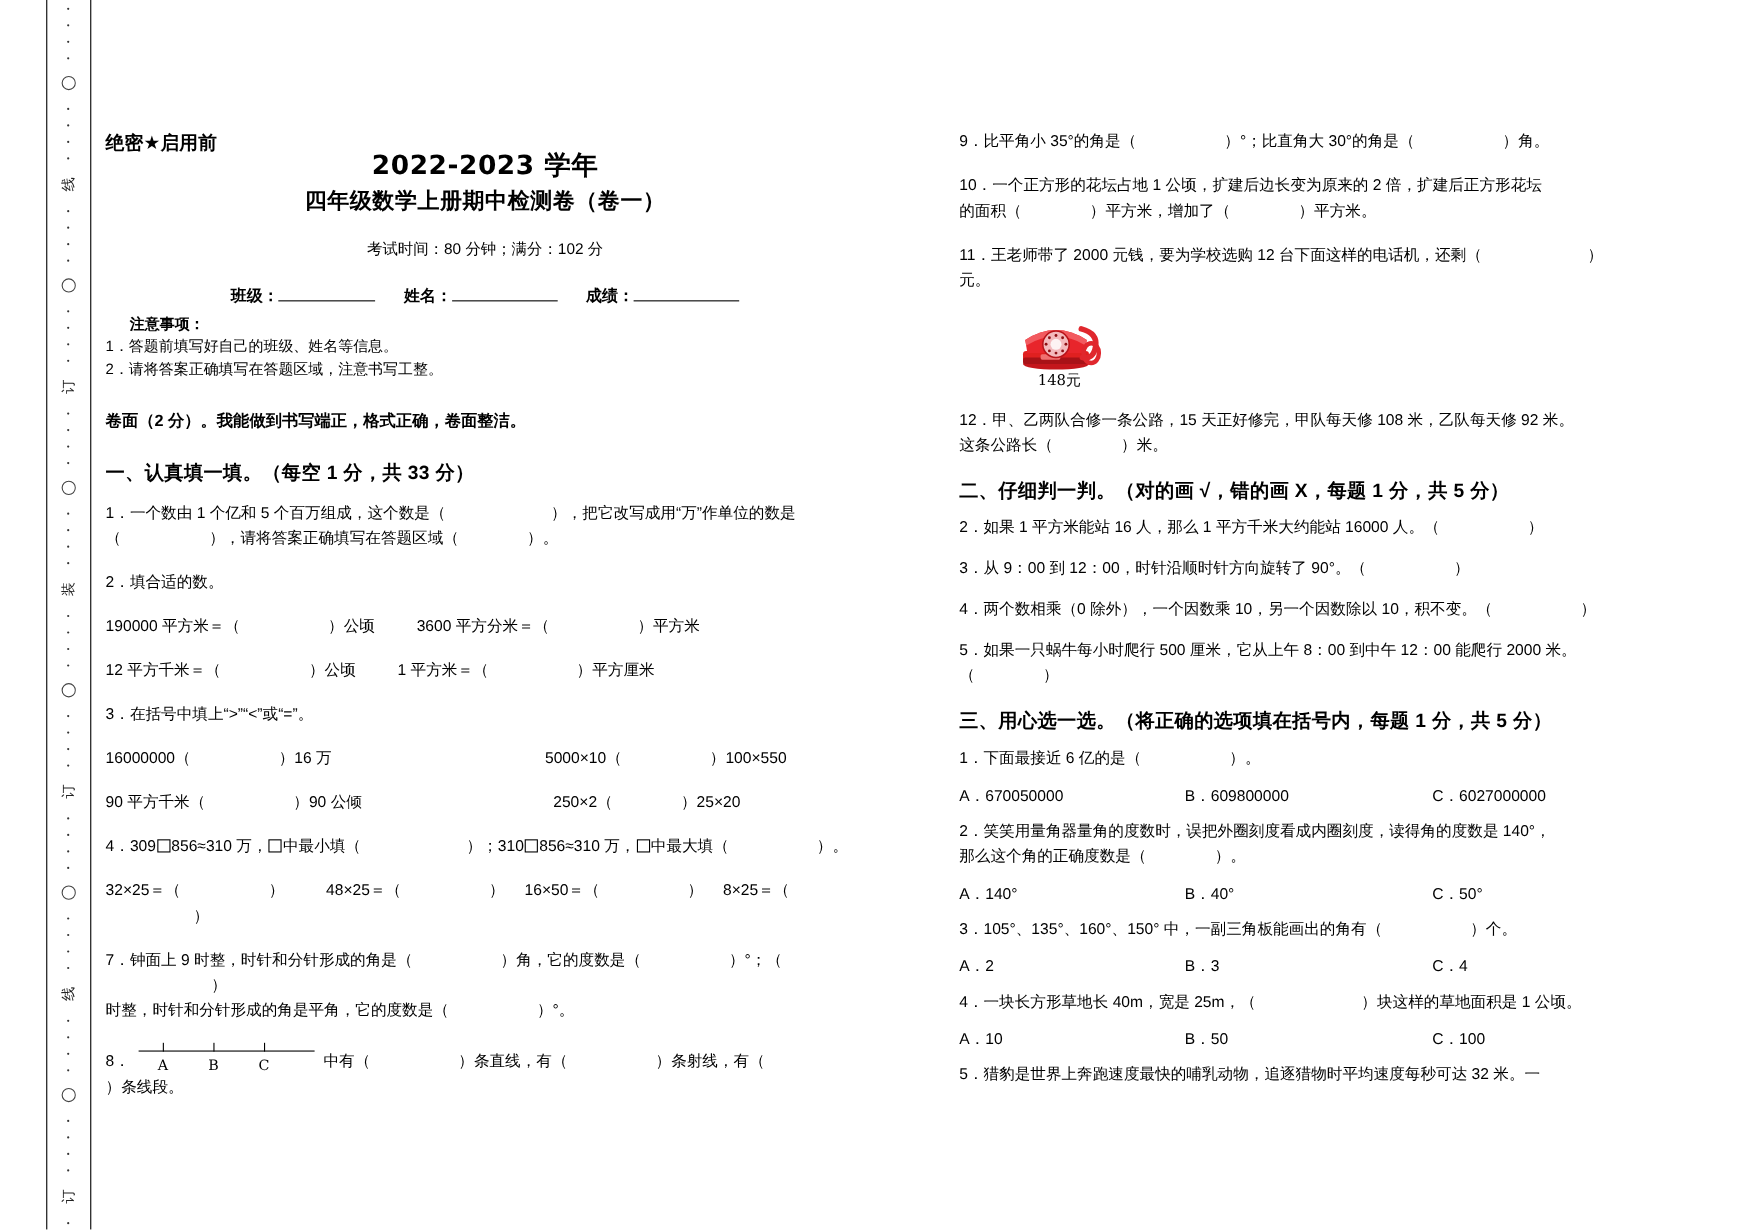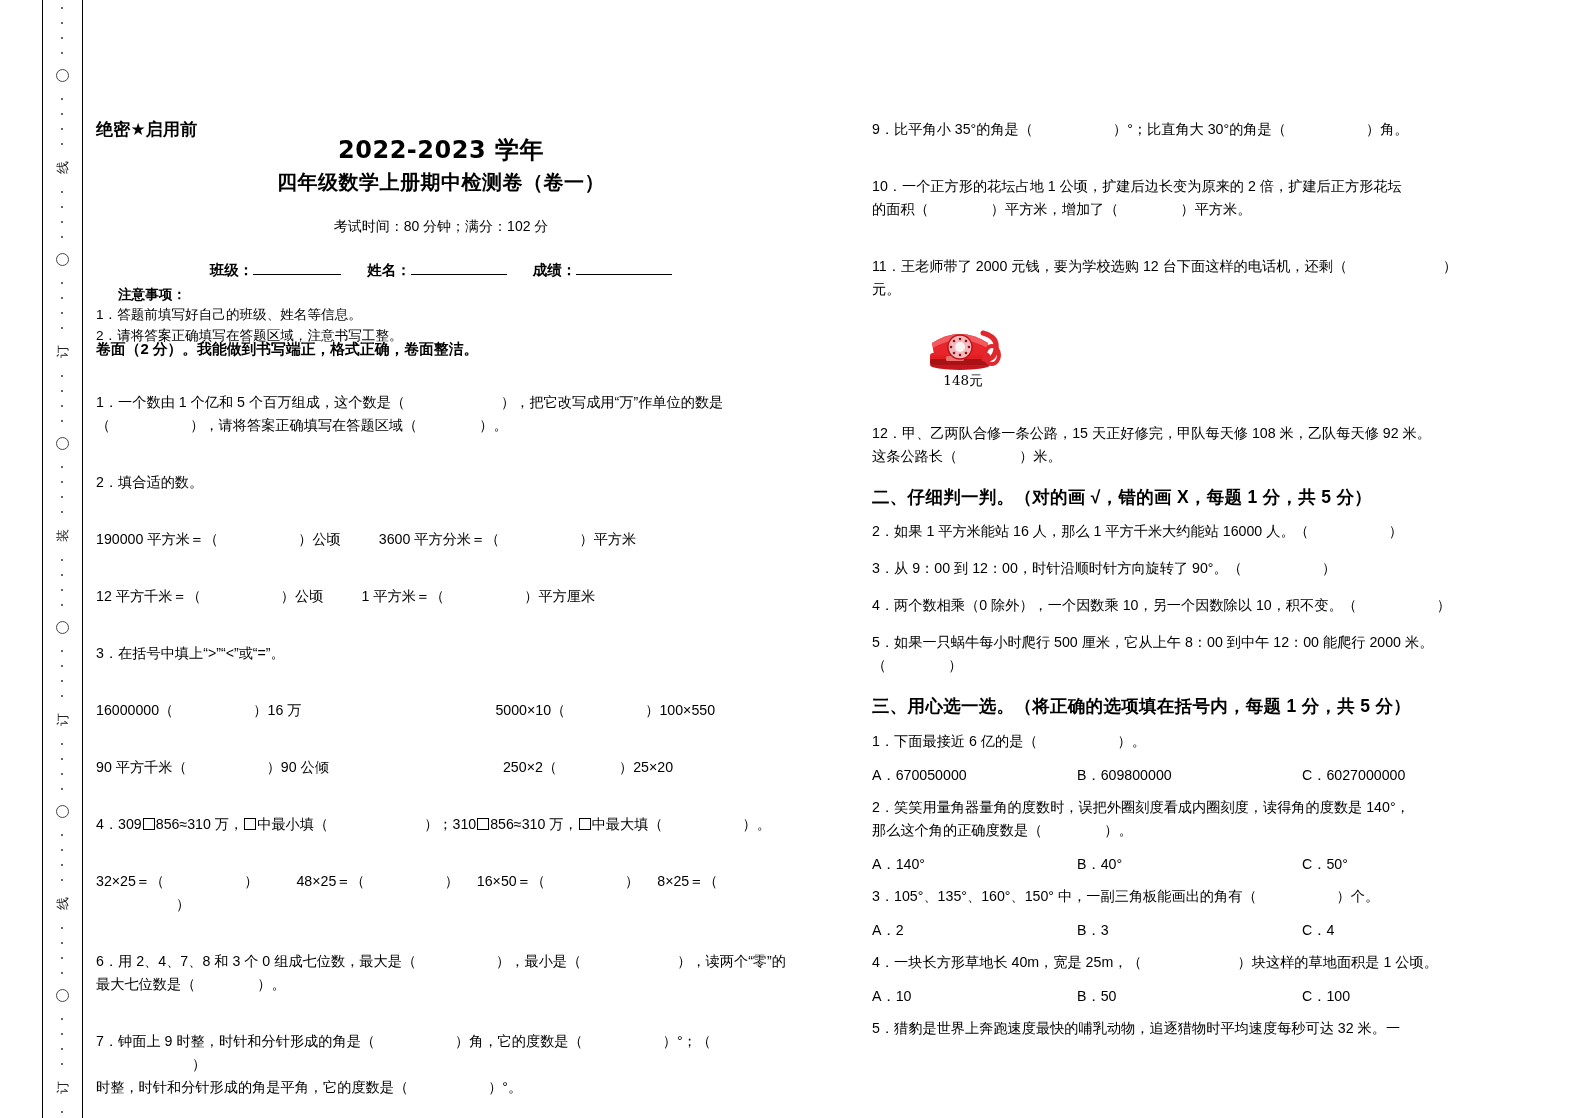--- a/index.html
+++ b/index.html
@@ -124,20 +124,21 @@
     margin-left: 22px;
     font-size: 13.6px;
     font-weight: bold;
   }
   .notice-item {
     margin-top: 7px;
     font-size: 13.6px;
   }
 
   .juanmian {
+    margin-top: 34px;
     font-size: 14.8px;
     font-weight: bold;
   }
 
   .sec-head {
     font-size: 17.5px;
     font-weight: bold;
     margin-top: 30px;
     margin-bottom: 4px;
     letter-spacing: .3px;
@@ -145,21 +146,21 @@
   .sec-head-r {
     font-size: 17.5px;
     font-weight: bold;
     margin-top: 21px;
     margin-bottom: 4px;
     letter-spacing: .3px;
   }
 
   .q {
     font-size: 14.2px;
-    margin-top: 34px;
+    margin-top: 17px;
     line-height: 1.62;
   }
   .q-tight { margin-top: 14px; }
 
   .opts {
     font-size: 14.2px;
     margin-top: 15px;
     display: flex;
   }
   .opts > span { display: inline-block; }
@@ -314,20 +315,21 @@
     <div class="idline">
       <span>班级：</span><span class="fld w1"></span><span class="gapx"></span><span>姓名：</span><span class="fld w2"></span><span class="gapx"></span><span>成绩：</span><span class="fld w3"></span>
     </div>
 
     <div class="notice-head">注意事项：</div>
     <div class="notice-item">1．答题前填写好自己的班级、姓名等信息。</div>
     <div class="notice-item">2．请将答案正确填写在答题区域，注意书写工整。</div>
 
     <div class="juanmian">卷面（2 分）。我能做到书写端正，格式正确，卷面整洁。</div>
 
+    <div class="sec-head">一、认真填一填。（每空 1 分，共 33 分）</div>
 
     <div class="q">
       <span>1．一个数由 1 个亿和 5 个百万组成，这个数是（</span><span class="blank-inline bl-xl"></span><span>），把它改写成用“万”作单位的数是</span><br>
       <span>（</span><span class="blank-inline bl-l"></span><span>），请将答案正确填写在答题区域（</span><span class="blank-inline bl-m"></span><span>）。</span>
     </div>
 
     <div class="q">2．填合适的数。</div>
 
     <div class="q">
       <span>190000 平方米＝（</span><span class="blank-inline bl-l"></span><span>）公顷</span><span class="sp-m"></span><span>3600 平方分米＝（</span><span class="blank-inline bl-l"></span><span>）平方米</span>
@@ -349,24 +351,20 @@
 
     <div class="q">
       <span>4．309</span><span class="sqbox"></span><span>856≈310 万，</span><span class="sqbox"></span><span>中最小填（</span><span class="blank-inline bl-xl"></span><span>）；310</span><span class="sqbox"></span><span>856≈310 万，</span><span class="sqbox"></span><span>中最大填（</span><span class="blank-inline bl-l"></span><span>）。</span>
     </div>
 
 
     <div class="q">
       <span>32×25＝（</span><span class="blank-inline bl-l"></span><span>）</span><span class="sp-m"></span><span>48×25＝（</span><span class="blank-inline bl-l"></span><span>）</span><span class="sp-s"></span><span>16×50＝（</span><span class="blank-inline bl-l"></span><span>）</span><span class="sp-s"></span><span>8×25＝（</span><span class="blank-inline bl-l"></span><span>）</span>
     </div>
 
-    <div class="q">
-      <span>6．用 2、4、7、8 和 3 个 0 组成七位数，最大是（</span><span class="blank-inline bl-l"></span><span>），最小是（</span><span class="blank-inline bl-xl"></span><span>），读两个“零”的</span><br>
-      <span>最大七位数是（</span><span class="blank-inline bl-m"></span><span>）。</span>
-    </div>
 
     <div class="q">
       <span>7．钟面上 9 时整，时针和分针形成的角是（</span><span class="blank-inline bl-l"></span><span>）角，它的度数是（</span><span class="blank-inline bl-l"></span><span>）°；（</span><span class="blank-inline bl-xl"></span><span>）</span><br>
       <span>时整，时针和分针形成的角是平角，它的度数是（</span><span class="blank-inline bl-l"></span><span>）°。</span>
     </div>
 
     <div class="q">
       <span>8．</span><span class="segwrap">
         <span class="segline"></span>
         <span class="segtick" style="left:30px;"></span>

